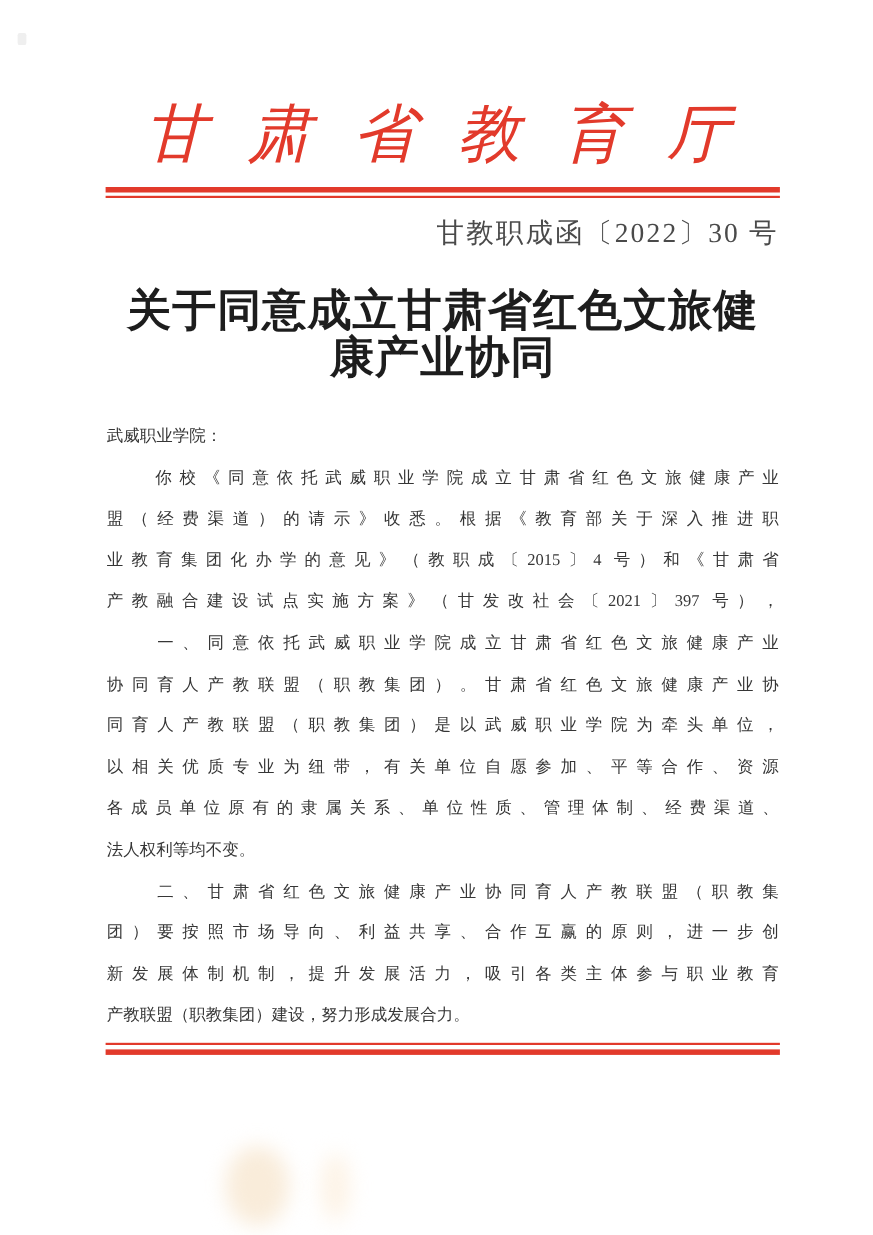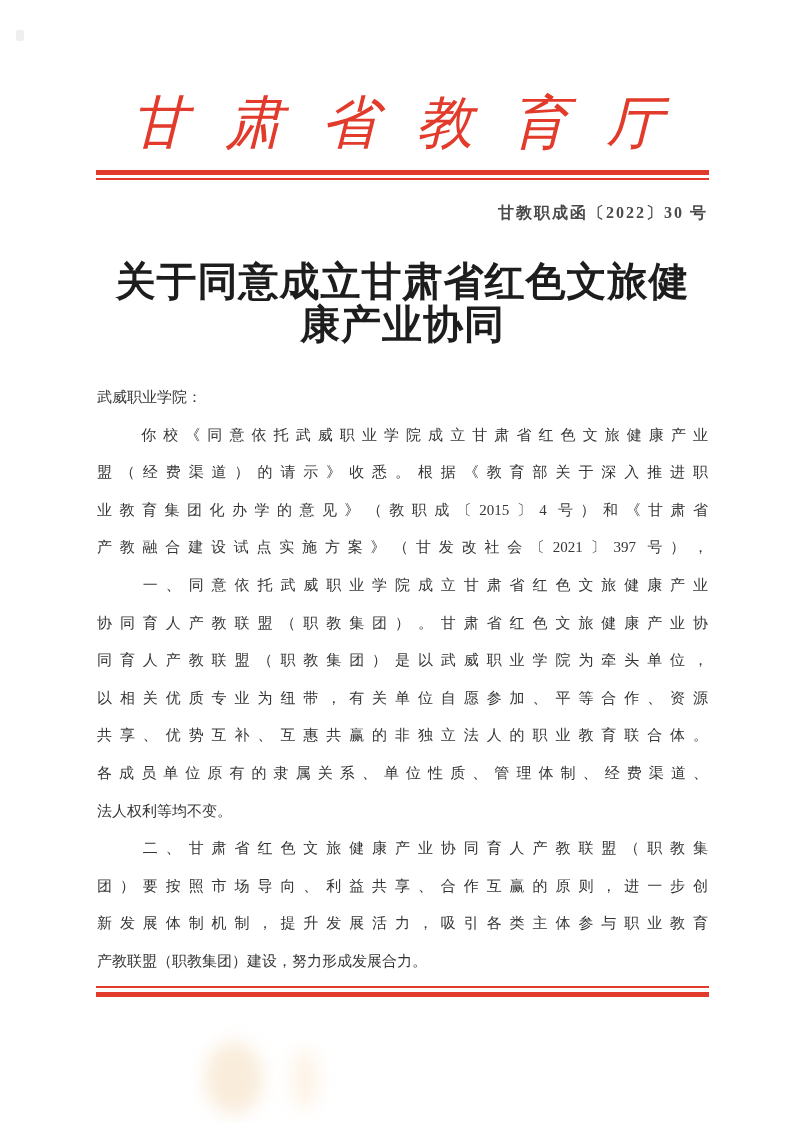--- a/index.html
+++ b/index.html
@@ -19,21 +19,21 @@
   
   .rule{ width:613px; margin-left:96px; }
   .rule-top{ margin-top:12px; }
   .rule-bottom{ margin-top:5px; }
   .bar-thick{ height:5px; background:var(--red); }
   .bar-thin{ height:2px; background:var(--red); }
   .bar-gap3{ height:3px; } .bar-gap4{ height:4px; }
   
   .doc-no{
     width:611px; margin:22px 0 0 97px; text-align:right;
-    font-size:16px; line-height:22px; color:var(--gray-ink); letter-spacing:2px;font-weight:bold;
+    font-size:25px; line-height:22px; color:var(--gray-ink); letter-spacing:2px;
   }
   
   .title{
     width:611px; margin:36px 0 0 97px; text-align:center;
     font-size:40px; font-weight:700; color:var(--ink); letter-spacing:1px;
   }
   .title-line{ line-height:43px; }
   
   .body-text{ width:611px; margin:33px 0 0 97px; font-size:15px; color:var(--body-ink); }
   .bline{
@@ -80,21 +80,20 @@
         <div class="bline">　　你校《同意依托武威职业学院成立甘肃省红色文旅健康产业</div>
         <div class="bline">盟（经费渠道）的请示》收悉。根据《教育部关于深入推进职</div>
         <div class="bline">业教育集团化办学的意见》（教职成〔2015〕4 号）和《甘肃省</div>
         <div class="bline">产教融合建设试点实施方案》（甘发改社会〔2021〕397 号），</div>
       </div>
       <div>
         <div class="bline">　　一、同意依托武威职业学院成立甘肃省红色文旅健康产业</div>
         <div class="bline">协同育人产教联盟（职教集团）。甘肃省红色文旅健康产业协</div>
         <div class="bline">同育人产教联盟（职教集团）是以武威职业学院为牵头单位，</div>
         <div class="bline">以相关优质专业为纽带，有关单位自愿参加、平等合作、资源</div>
-        <div class="bline">共享、优势互补、互惠共赢的非独立法人的职业教育联合体。</div>
         <div class="bline">各成员单位原有的隶属关系、单位性质、管理体制、经费渠道、</div>
         <div class="bline left">法人权利等均不变。</div>
       </div>
       <div>
         <div class="bline">　　二、甘肃省红色文旅健康产业协同育人产教联盟（职教集</div>
         <div class="bline">团）要按照市场导向、利益共享、合作互赢的原则，进一步创</div>
         <div class="bline">新发展体制机制，提升发展活力，吸引各类主体参与职业教育</div>
         <div class="bline left">产教联盟（职教集团）建设，努力形成发展合力。</div>
       </div>
     </div>

